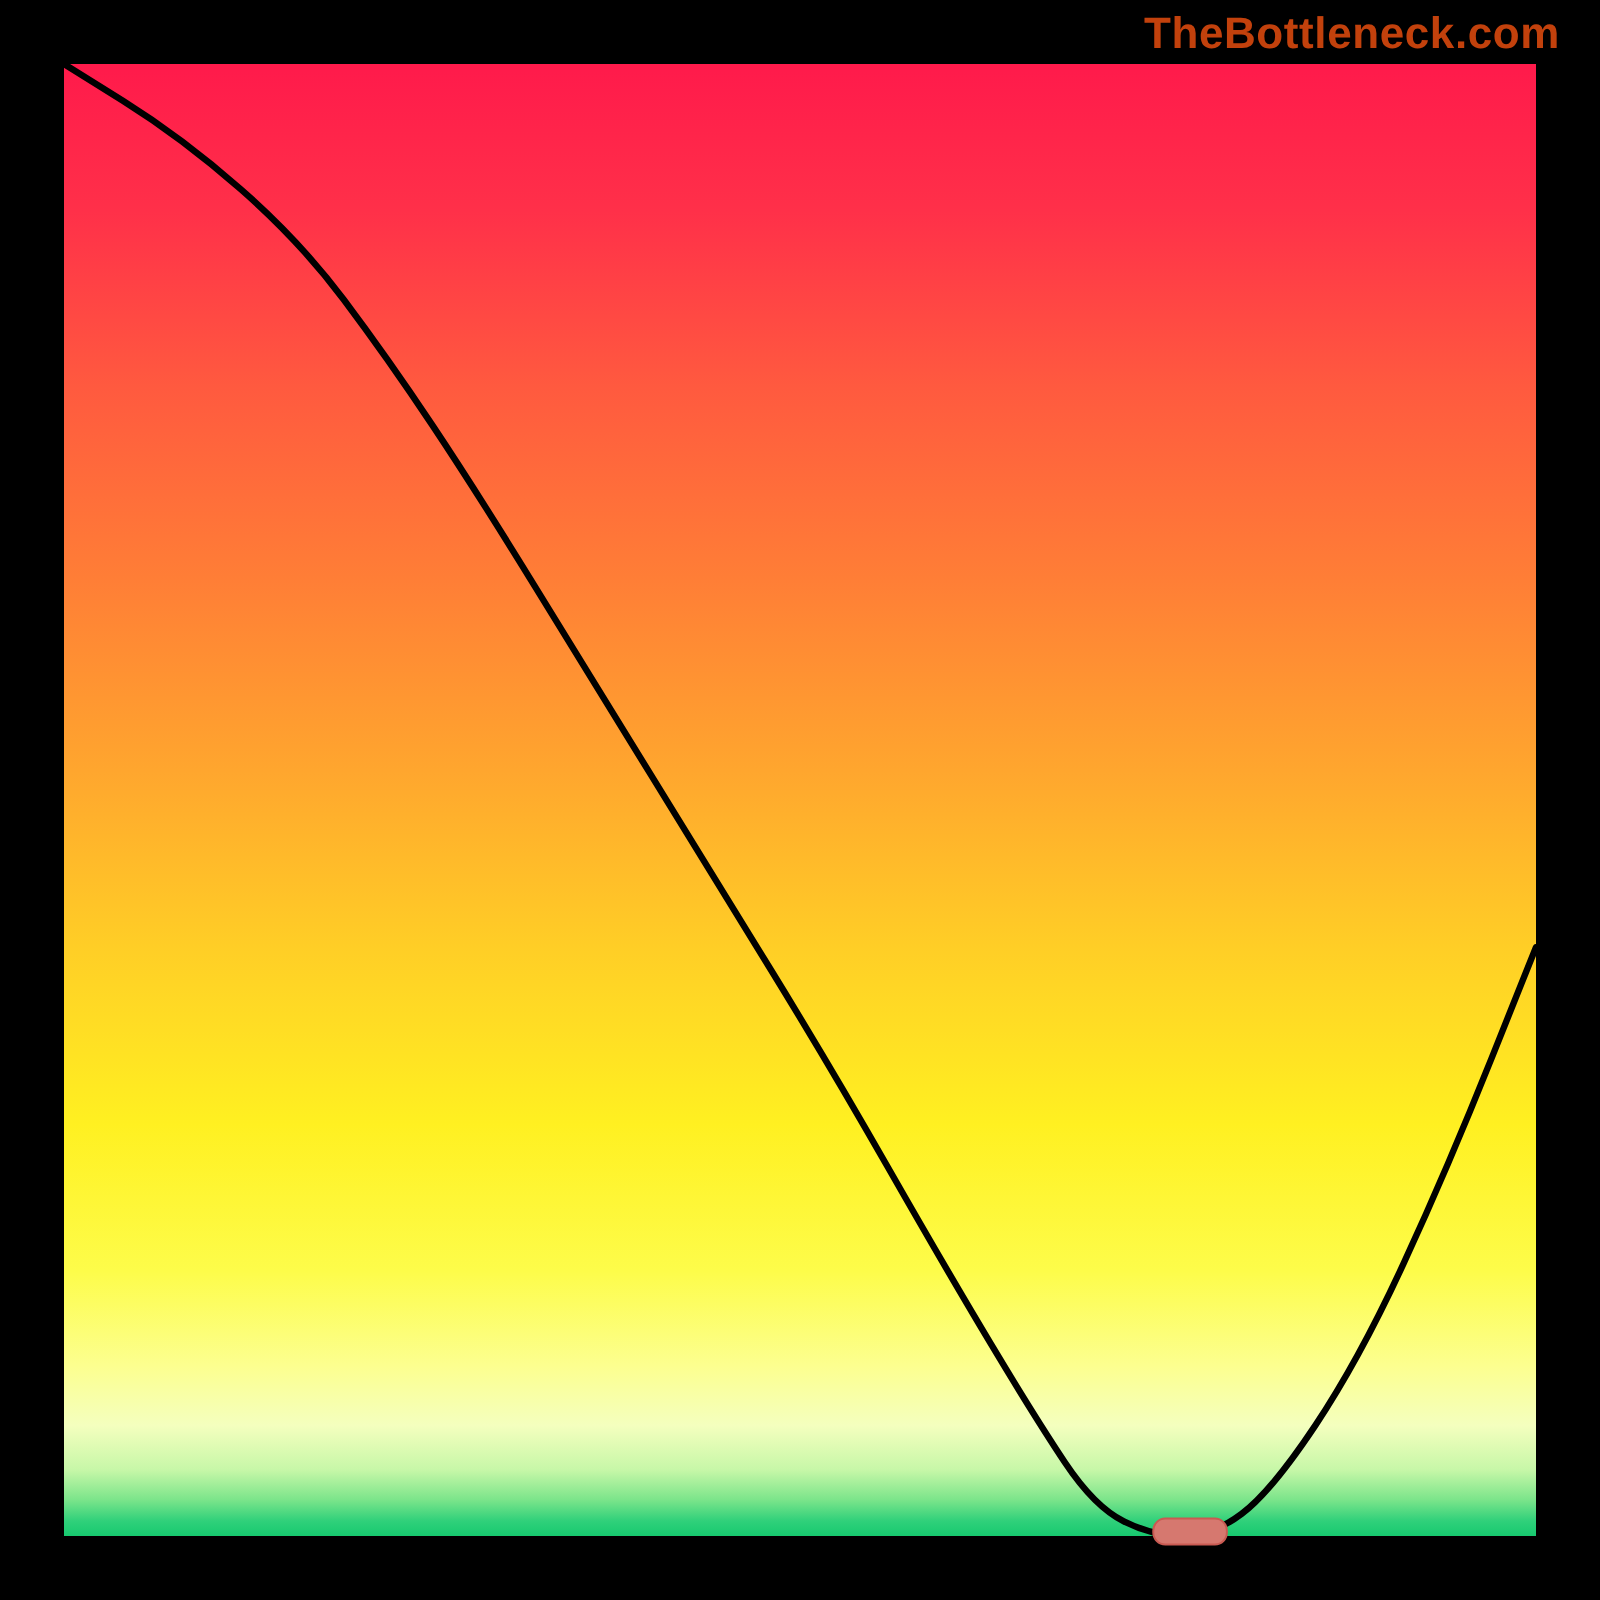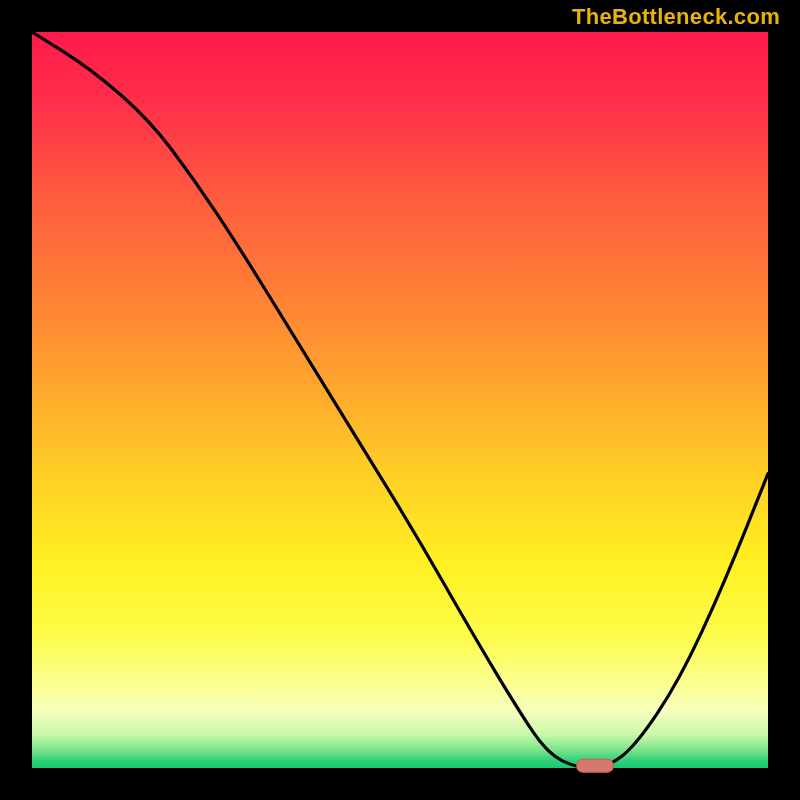--- a/index.html
+++ b/index.html
@@ -14,21 +14,21 @@
   .frame {
     position: relative;
     width: 800px;
     height: 800px;
     background: #000000;
   }
   .watermark {
     position: absolute;
     top: 4px;
     right: 20px;
-    color: #eab308;
+    color: #c2410c;
     font-size: 22px;
     font-weight: 600;
     letter-spacing: 0.3px;
     user-select: none;
   }
   svg {
     position: absolute;
     top: 0;
     left: 0;
   }

